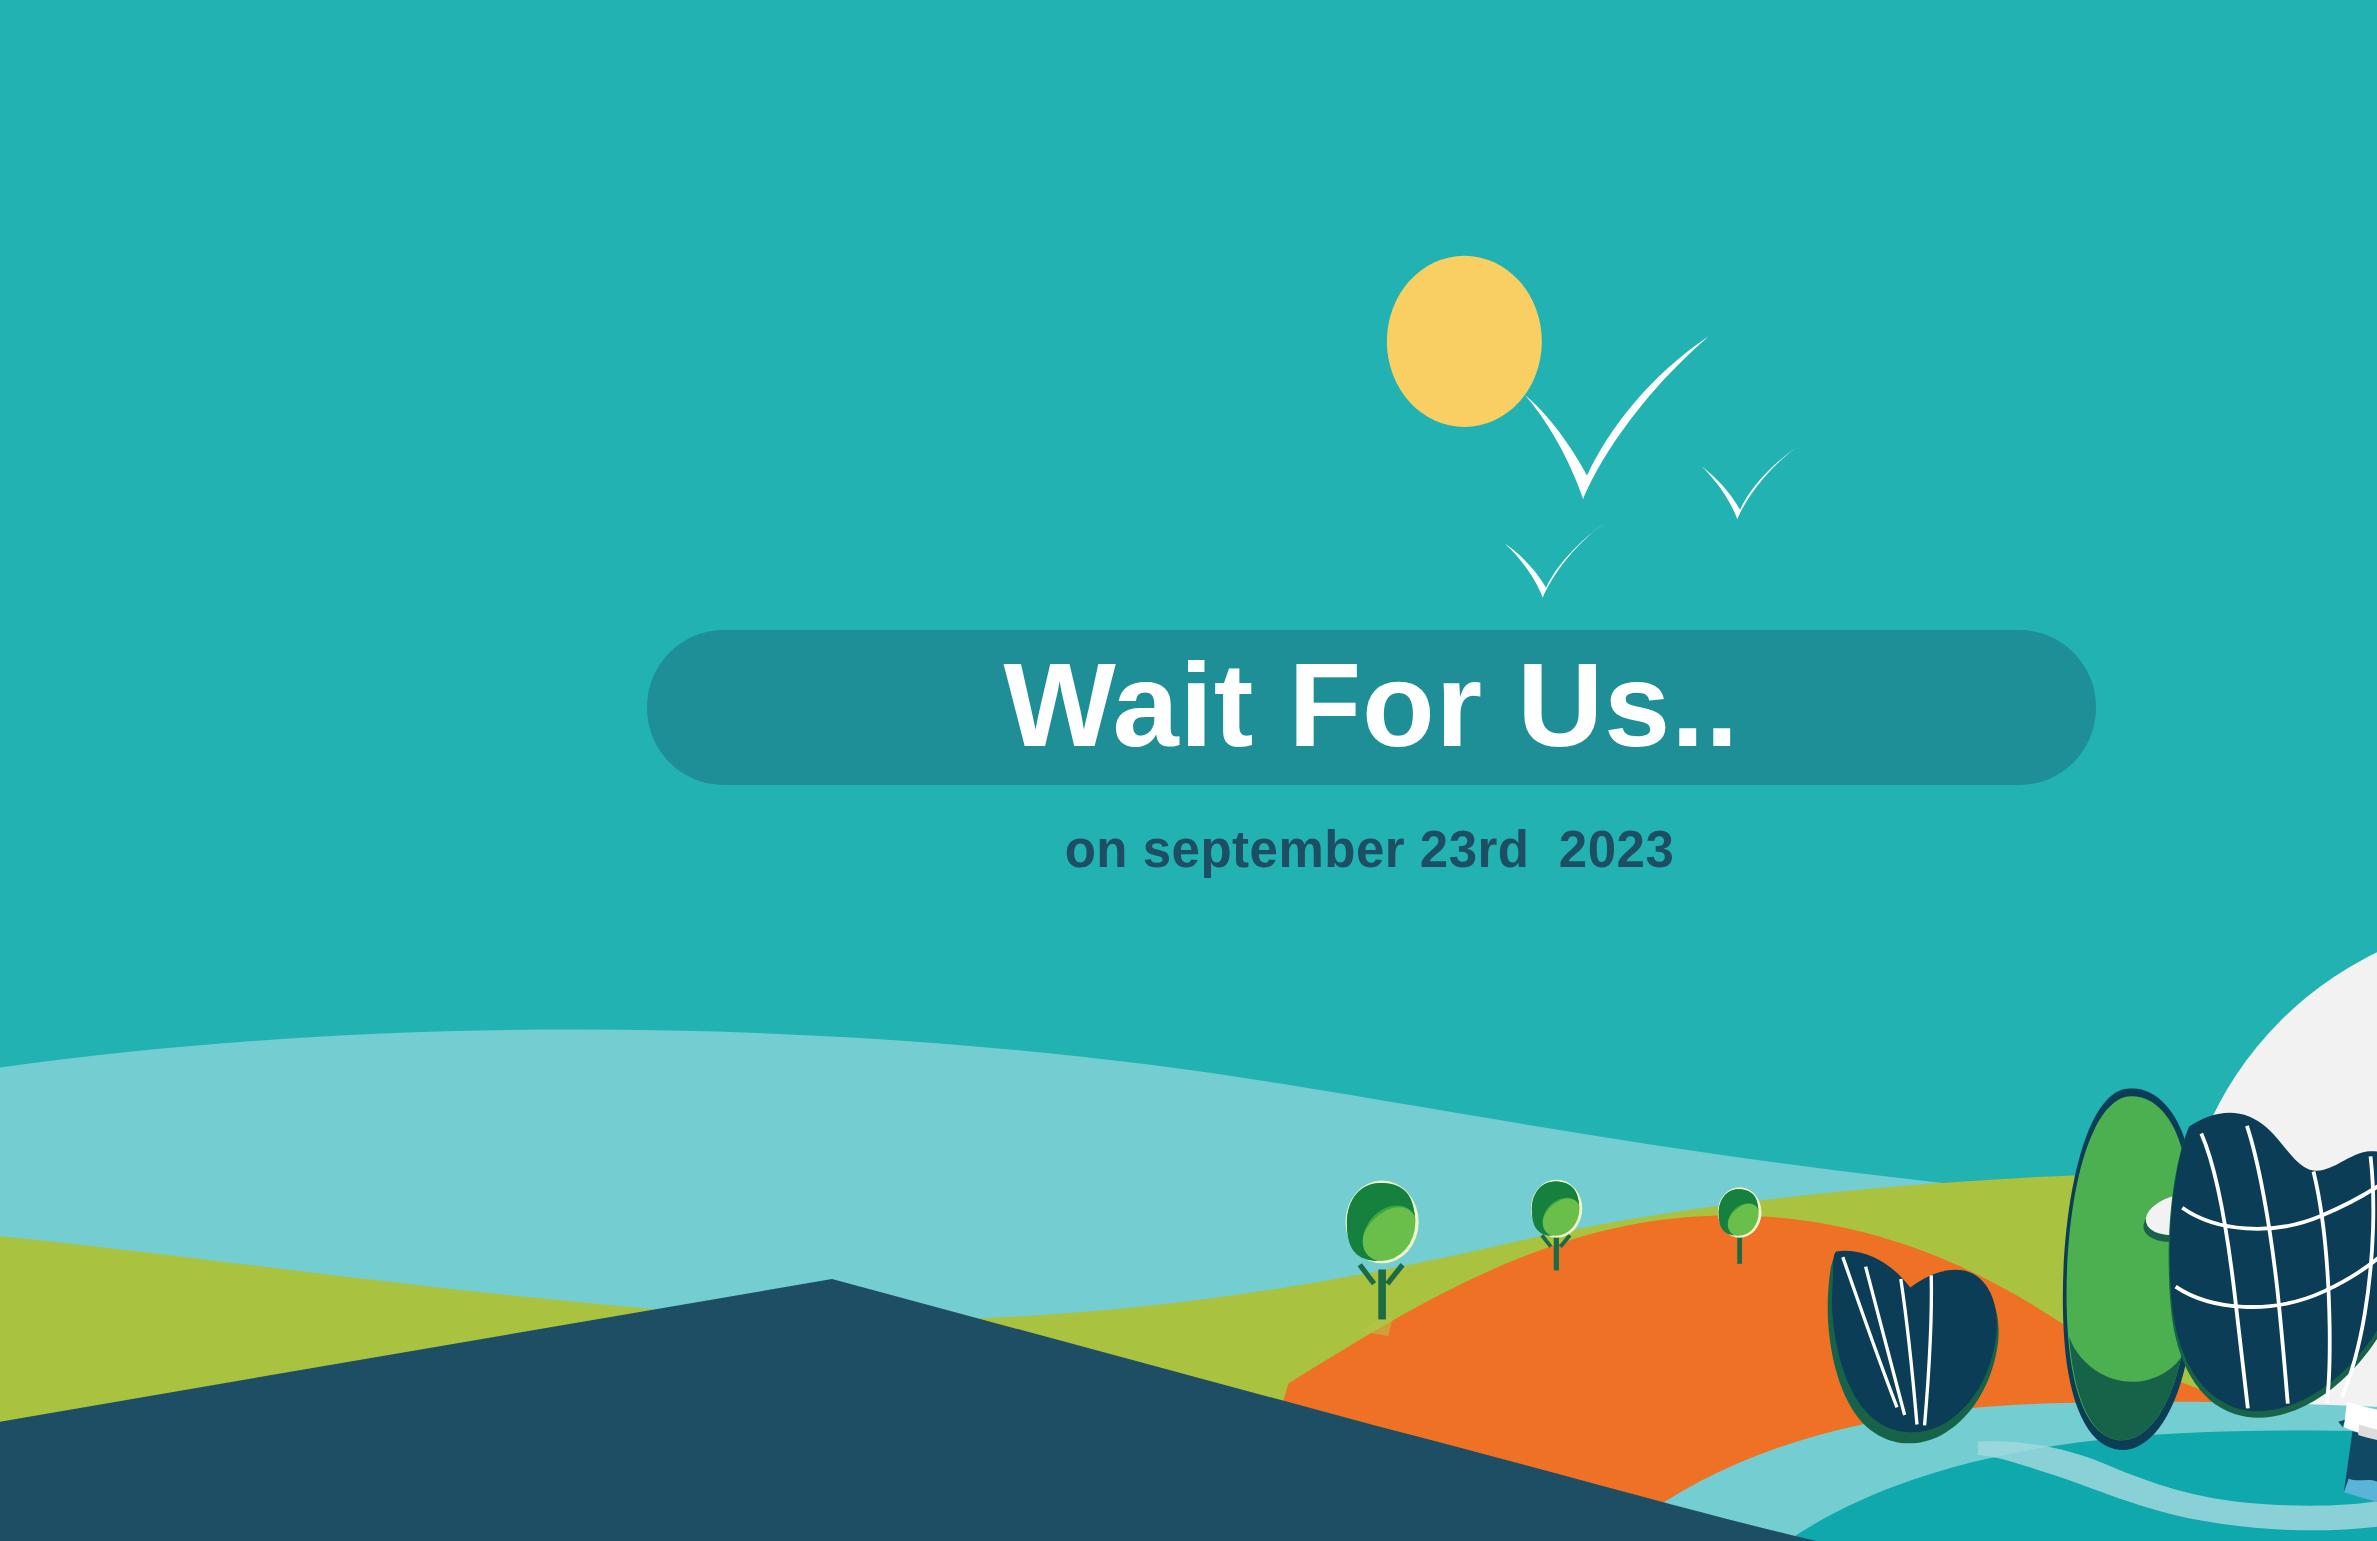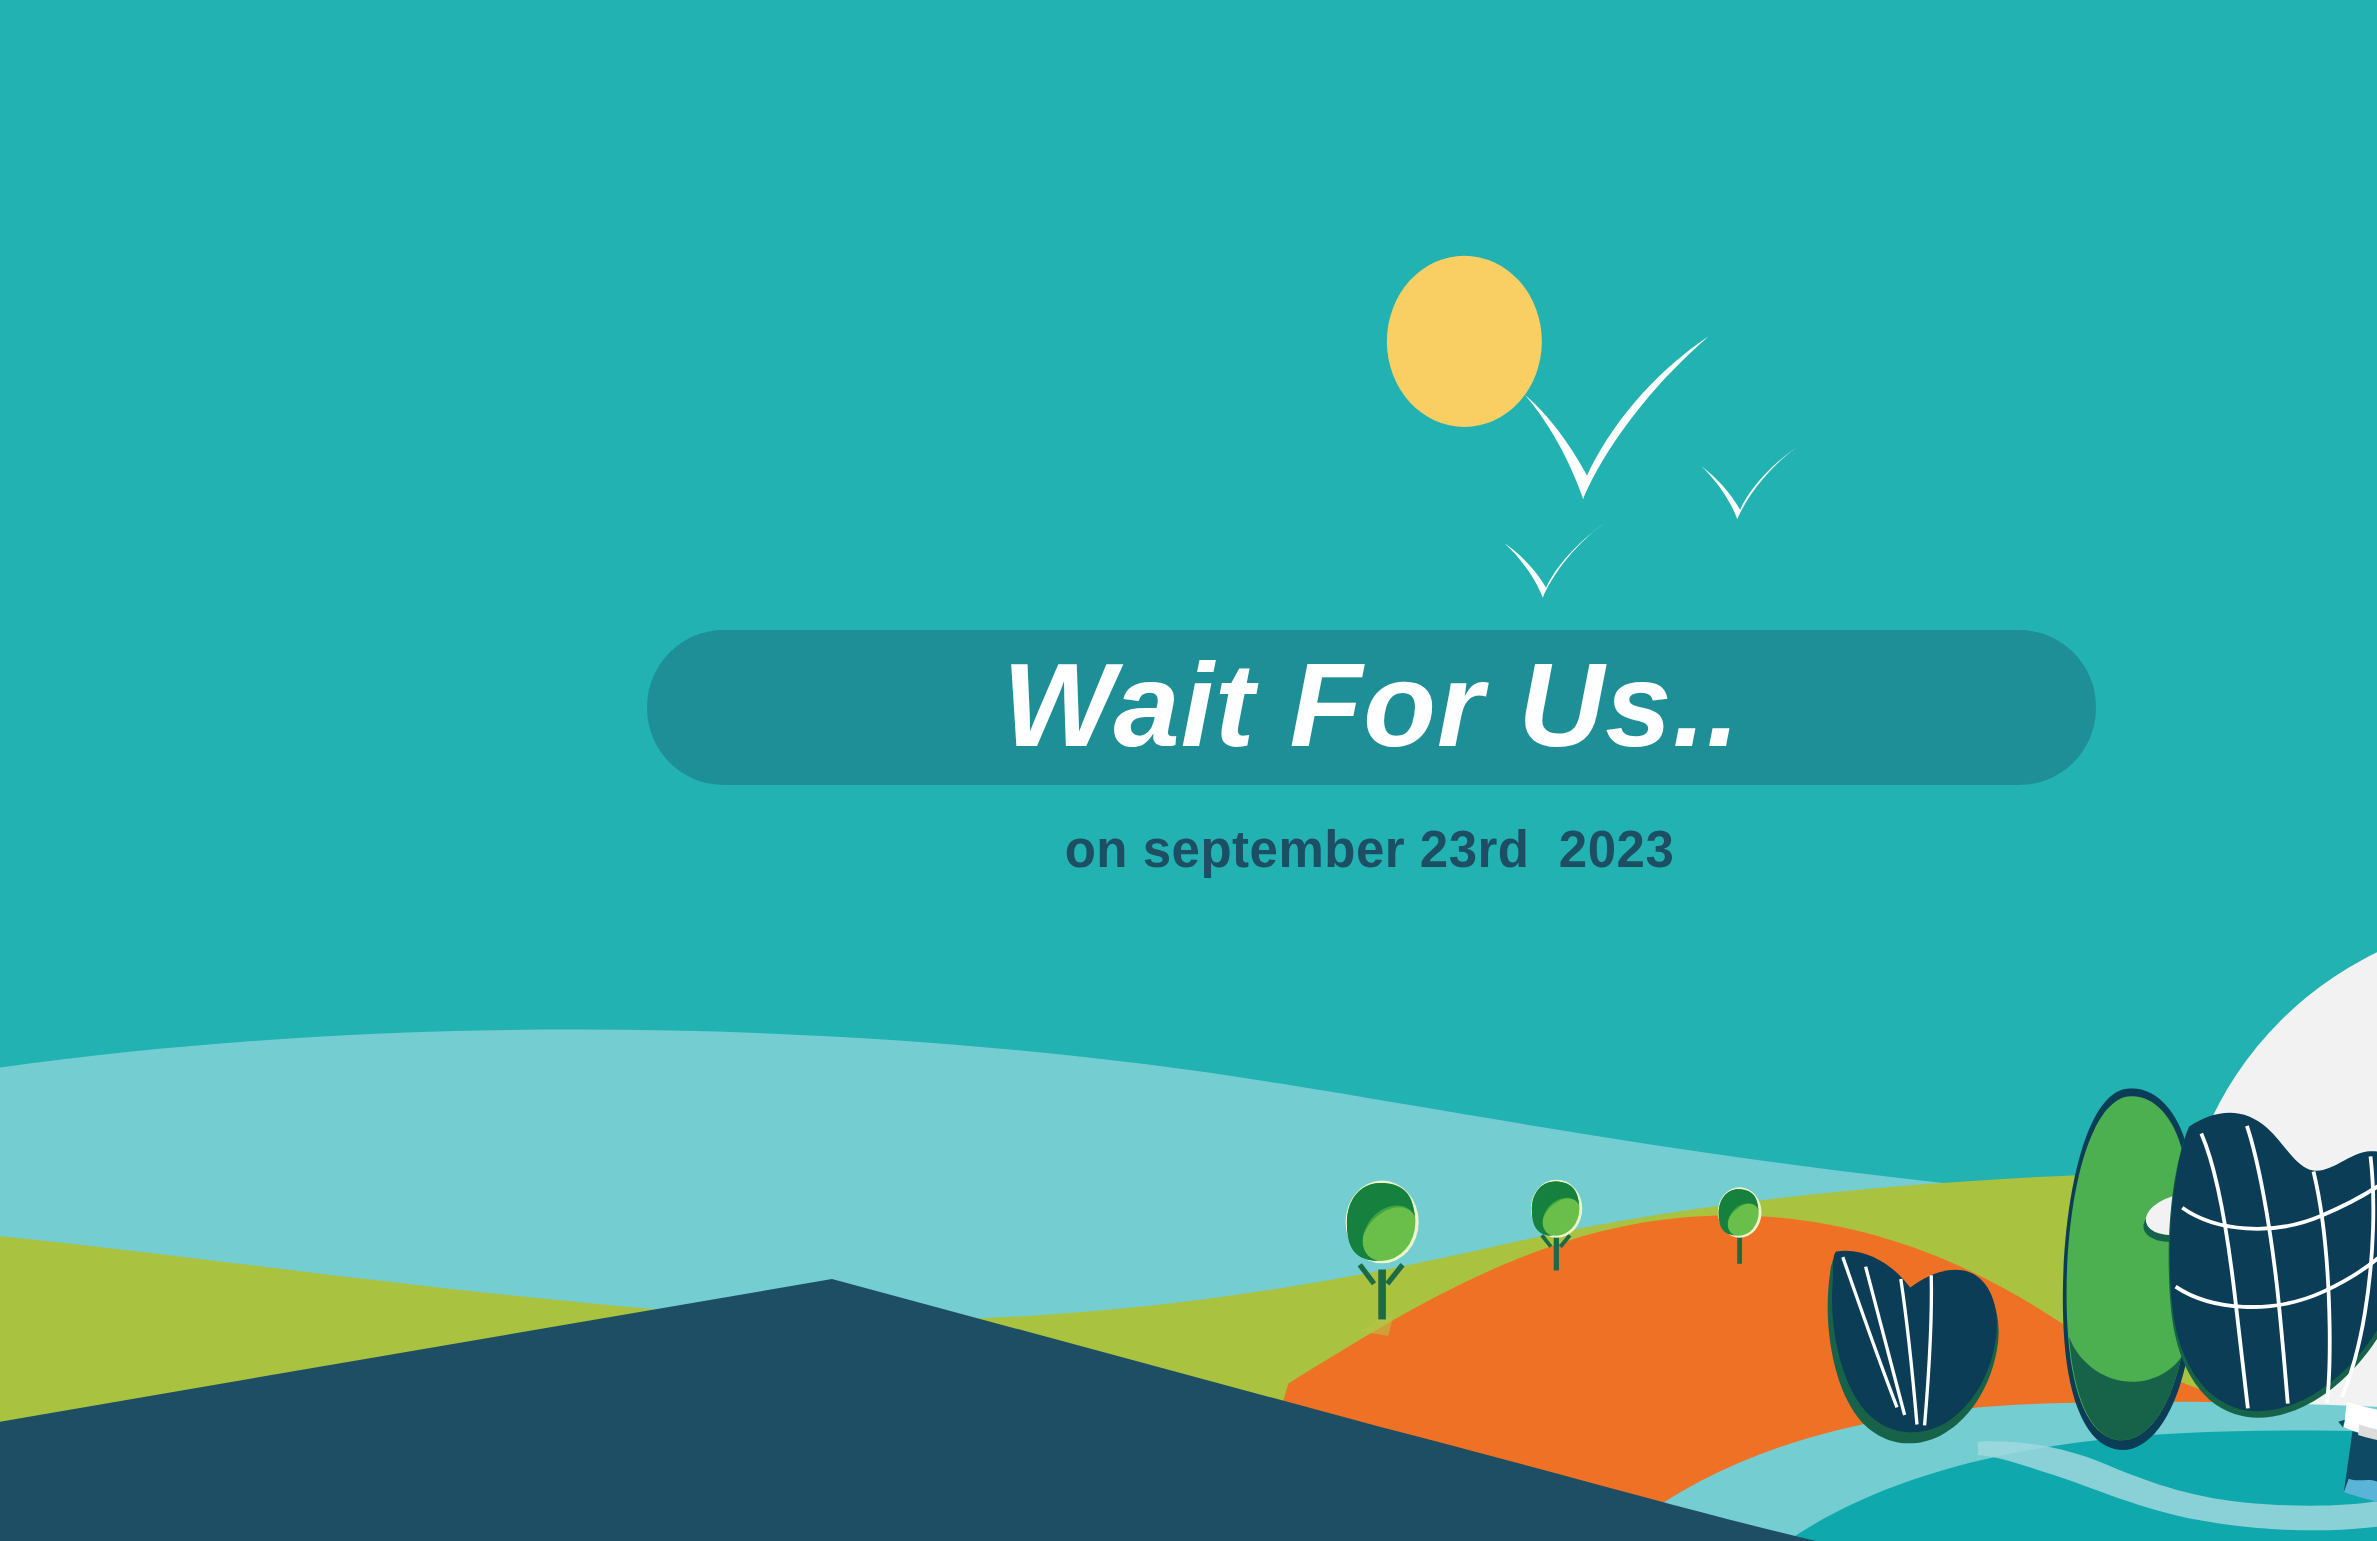--- a/index.html
+++ b/index.html
@@ -51,21 +51,20 @@
     justify-content: center;
     color: #ffffff;
     font-family: "Liberation Sans", sans-serif;
     font-weight: bold;
     font-size: 119px;
     letter-spacing: 1px;
     line-height: 1;
     white-space: pre;
     padding-bottom: 6.7px;
     box-sizing: border-box;
-    font-style: italic;
   }
   #subtitle-text {
     position: absolute;
     left: 0;
     top: 820px;
     width: 2739px;
     text-align: center;
     color: #1d4e63;
     font-family: "Liberation Sans", sans-serif;
     font-weight: bold;

